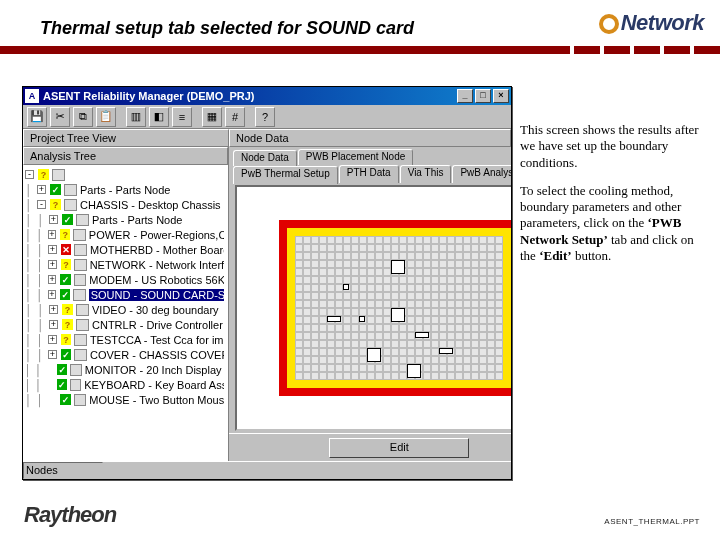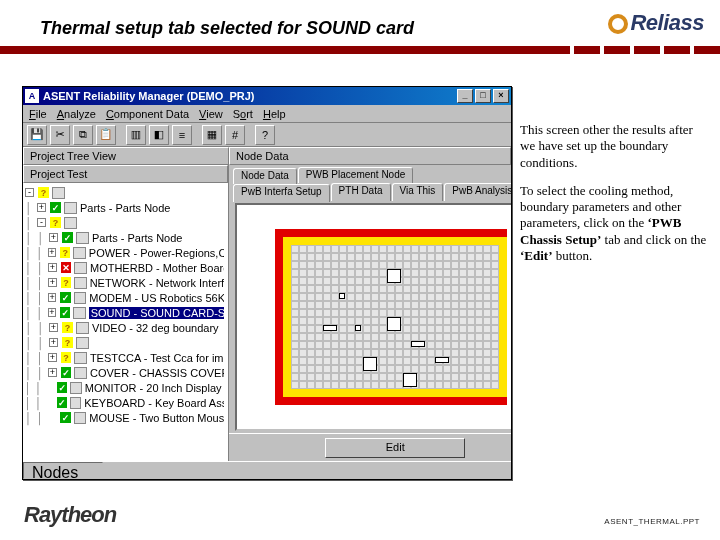--- a/index.html
+++ b/index.html
@@ -252,22 +252,22 @@
     font-size: 11px;
   }
   .statusbar {
     height: 18px;
     display: flex;
     background: #c0c0c0;
     border-top: 1px solid #fff;
   }
   .statusbar .cell {
     border: 1px inset #c0c0c0;
-    padding: 1px 8px;
-    font-size: 16px;
+    padding: 1px 2px;
+    font-size: 11px;
   }
   .logo-raytheon {
     position: absolute;
     left: 24px; bottom: 12px;
     font-family: Arial, sans-serif;
     font-size: 22px;
     font-weight: 900;
     font-style: italic;
     color: #333;
     letter-spacing: -1px;
@@ -279,59 +279,51 @@
     letter-spacing: 0.5px;
     color: #222;
   }
 </style>
 </head>
 <body>
 
 <div class="slide-title">Thermal setup tab selected for SOUND card</div>
 
 <div class="logo-reliass">
-  <span class="ring"></span><span>Reliass</span>
+  <span class="ring"></span><span>Network</span>
 </div>
 
 <div class="red-bars">
   <div class="long"></div>
   <div class="seg"></div>
     <div class="seg"></div>
     <div class="seg"></div>
     <div class="seg"></div>
     <div class="seg"></div>
 </div>
 
 <div class="side-text">
-  <p>This screen other the results after we have set up the boundary conditions.</p>
+  <p>This screen shows the results after we have set up the boundary conditions.</p>
   <p>
-    <span>To select the cooling method, boundary parameters and other parameters, click on the </span><span class="b">‘PWB Chassis Setup’</span><span> tab and click on the </span><span class="b">‘Edit’</span><span> button.</span>
+    <span>To select the cooling method, boundary parameters and other parameters, click on the </span><span class="b">‘PWB Network Setup’</span><span> tab and click on the </span><span class="b">‘Edit’</span><span> button.</span>
   </p>
 </div>
 
 <div class="window">
 
   <div class="titlebar">
     <div class="t-icon">A</div>
     <div class="t-text">ASENT Reliability Manager (DEMO_PRJ)</div>
     <div class="t-btns">
       <div class="t-btn">_</div>
       <div class="t-btn">□</div>
       <div class="t-btn">×</div>
     </div>
   </div>
 
-  <div class="menubar">
-    <span><span class="u">F</span>ile</span>
-    <span><span class="u">A</span>nalyze</span>
-    <span><span class="u">C</span>omponent Data</span>
-    <span><span class="u">V</span>iew</span>
-    <span>S<span class="u">o</span>rt</span>
-    <span><span class="u">H</span>elp</span>
-  </div>
 
   <div class="toolbar">
     <div class="tbtn">💾</div>
     <div class="tbtn">✂</div>
     <div class="tbtn">⧉</div>
     <div class="tbtn">📋</div>
     <div class="tbtn sep"></div>
     <div class="tbtn">▥</div>
     <div class="tbtn">◧</div>
     <div class="tbtn">≡</div>
@@ -343,39 +335,40 @@
   </div>
 
   <div class="pane-headers">
     <div class="ph" style="width:206px">Project Tree View</div>
     <div class="ph" style="flex:1">Node Data</div>
   </div>
 
   <div class="body">
 
     <div class="left-pane">
-      <div class="col-header">Project Test</div>
+      <div class="col-header">Analysis Tree</div>
       <div class="tree" id="tree">
           <div class="tree-line">
             <span class="exp">-</span>
             <span class="status st-yellow">?</span>
             <span class="ico"></span>
           </div>
           <div class="tree-line">
             <span class="ind">│</span>
             <span class="exp">+</span>
             <span class="status st-green">✓</span>
             <span class="ico"></span>
             <span class="lbl">Parts  - Parts Node</span>
           </div>
           <div class="tree-line">
             <span class="ind">│</span>
             <span class="exp">-</span>
             <span class="status st-yellow">?</span>
             <span class="ico"></span>
+            <span class="lbl">CHASSIS  - Desktop Chassis</span>
           </div>
           <div class="tree-line">
             <span class="ind">│</span>
             <span class="ind">│</span>
             <span class="exp">+</span>
             <span class="status st-green">✓</span>
             <span class="ico"></span>
             <span class="lbl">Parts  - Parts Node</span>
           </div>
           <div class="tree-line">
@@ -417,28 +410,29 @@
             <span class="status st-green">✓</span>
             <span class="ico"></span>
             <span class="lbl">SOUND  - SOUND CARD-SJ</span>
           </div>
           <div class="tree-line">
             <span class="ind">│</span>
             <span class="ind">│</span>
             <span class="exp">+</span>
             <span class="status st-yellow">?</span>
             <span class="ico"></span>
-            <span class="lbl">VIDEO  - 32 deg boundary</span>
+            <span class="lbl">VIDEO  - 30 deg boundary</span>
           </div>
           <div class="tree-line">
             <span class="ind">│</span>
             <span class="ind">│</span>
             <span class="exp">+</span>
             <span class="status st-yellow">?</span>
             <span class="ico"></span>
+            <span class="lbl">CNTRLR  - Drive Controller</span>
           </div>
           <div class="tree-line">
             <span class="ind">│</span>
             <span class="ind">│</span>
             <span class="exp">+</span>
             <span class="status st-yellow">?</span>
             <span class="ico"></span>
             <span class="lbl">TESTCCA  - Test Cca for imp</span>
           </div>
           <div class="tree-line">
@@ -475,21 +469,21 @@
           </div>
         </div>
     </div>
 
     <div class="right-pane">
       <div class="tabs1" id="tabs1">
           <div class="tab active">Node Data</div>
           <div class="tab">PWB Placement Node</div>
         </div>
       <div class="tabs2" id="tabs2">
-          <div class="tab active">PwB Interfa Setup</div>
+          <div class="tab active">PwB Thermal Setup</div>
           <div class="tab">PTH Data</div>
           <div class="tab">Via This</div>
           <div class="tab">PwB Analysis Results</div>
         </div>
       <div class="pwb-area">
         <div class="board" id="board" style="width: 240px; height: 176px;">
             <div class="bcell c-red" style="left: 0px; top: 0px; width: 8px; height: 8px;"></div>
             <div class="bcell c-red" style="left: 8px; top: 0px; width: 8px; height: 8px;"></div>
             <div class="bcell c-red" style="left: 16px; top: 0px; width: 8px; height: 8px;"></div>
             <div class="bcell c-red" style="left: 24px; top: 0px; width: 8px; height: 8px;"></div>

